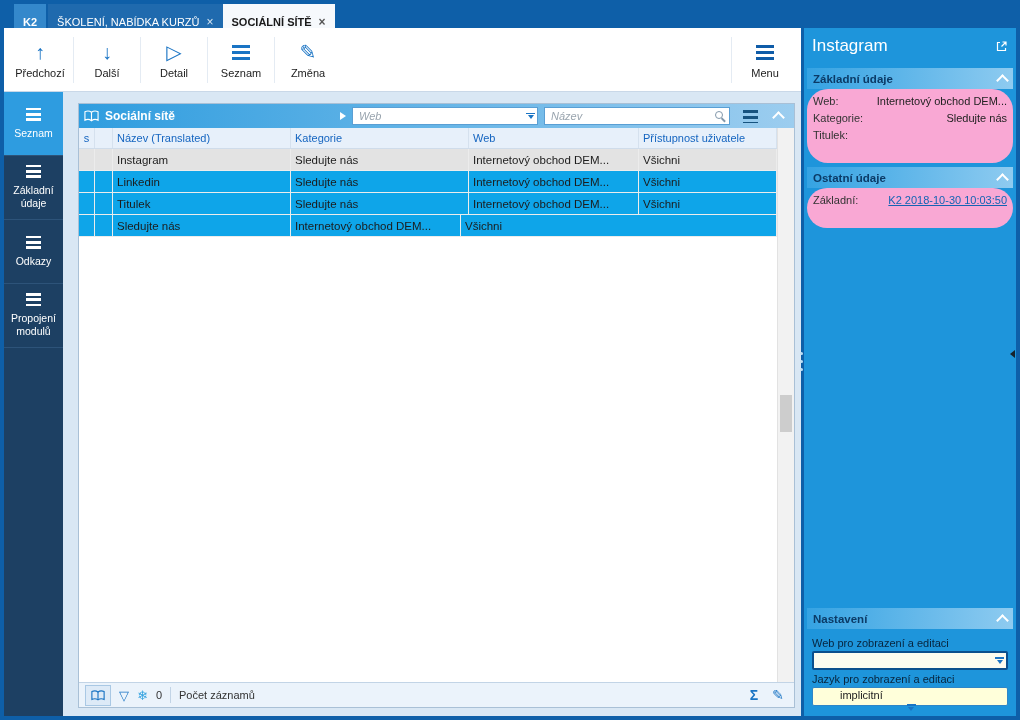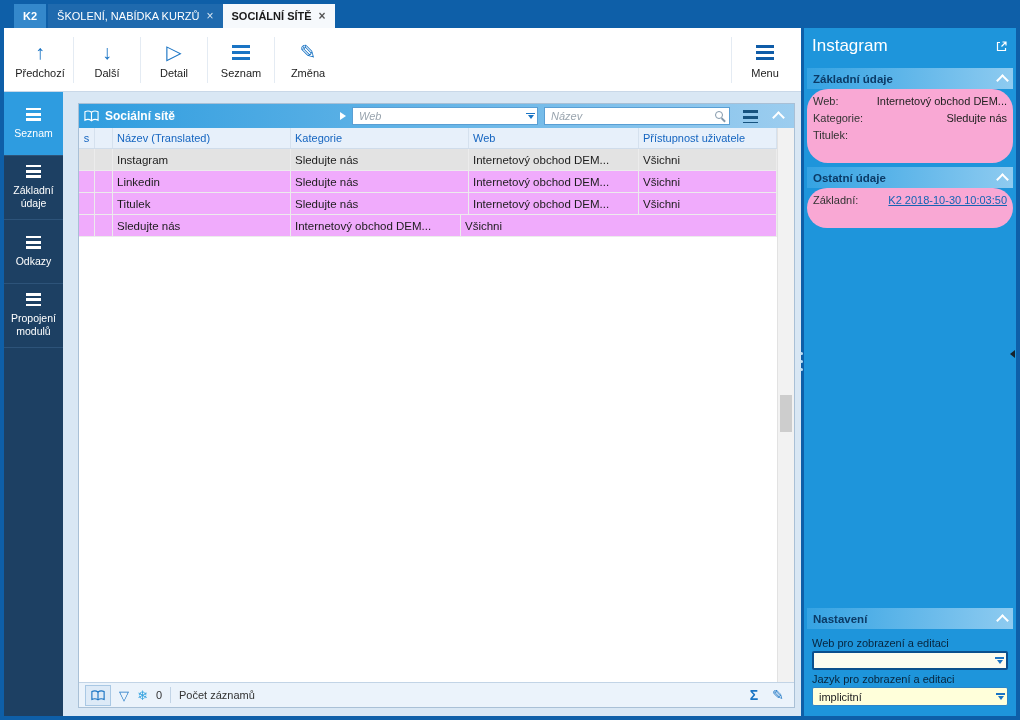--- a/index.html
+++ b/index.html
@@ -1,21 +1,21 @@
 <!DOCTYPE html>
 <html><head>
 <meta charset="utf-8">
 <style>
   html,body{margin:0;padding:0;}
   body{width:1020px;height:720px;overflow:hidden;font-family:"Liberation Sans","DejaVu Sans",sans-serif;}
   .frame{position:relative;width:1020px;height:720px;background:#0e5fa8;}
 
   
   .tabbar{position:absolute;top:0;left:0;right:0;height:28px;display:flex;align-items:flex-end;padding-left:14px;box-sizing:border-box;}
-  .tab{height:24px;display:flex;align-items:center;gap:7px;padding:0 9px;font-size:11px;color:#fff;cursor:default;}
+  .tab{height:24px;display:flex;align-items:flex-end;gap:7px;padding:0 9px;font-size:11px;color:#fff;cursor:default;}
   .tab-k2{background:#3488cb;font-weight:bold;margin-right:2px;}
   .tab-inactive{background:rgba(255,255,255,0.07);}
   .tab-active{background:#f6f9fc;color:#1a1a1a;font-weight:bold;}
   .tab-close{font-size:12px;line-height:1;color:#d7e6f2;}
   .tab-active .tab-close{color:#555;}
 
   
   .toolbar{position:absolute;top:28px;left:4px;width:797px;height:64px;background:#fff;border-bottom:1px solid #c9d8e8;display:flex;align-items:center;padding:0 4px;box-sizing:border-box;}
   .tb-btn{width:64px;height:56px;display:flex;flex-direction:column;align-items:center;justify-content:center;gap:3px;font-size:11px;color:#1c1c1c;cursor:default;}
   .tb-ico{color:#1a74c4;font-size:20px;height:24px;line-height:24px;display:flex;align-items:center;justify-content:center;}
@@ -45,21 +45,21 @@
   .bh-input{width:186px;height:18px;background:#fff;border:1px solid #5a9fd4;display:flex;align-items:center;padding:0 2px 0 4px;box-sizing:border-box;gap:2px;}
   .bh-input input{flex:1;min-width:0;border:none;outline:none;font-size:11px;font-family:inherit;color:#333;background:transparent;}
   .bh-input input::placeholder{font-style:italic;color:#99a4ae;}
   .bh-spacer{flex:1;}
   .bh-bars{color:#17537f;margin-right:10px;}
   .bh-collapse{color:#fff;margin-right:6px;margin-top:3px;}
 
   .grid-area{position:absolute;top:24px;left:0;right:17px;bottom:25px;overflow:hidden;background:#fff;}
   .grid-head{display:flex;height:21px;background:#e7f0fa;border-bottom:1px solid #cfdcea;font-size:11px;color:#1565c0;box-sizing:border-box;}
   .gh-cell{border-right:1px solid #d5e1ee;display:flex;align-items:center;padding:5px 4px;box-sizing:border-box;overflow:hidden;white-space:nowrap;}
-  .grid-row{display:flex;height:22px;font-size:11.5px;color:#1c1c1c;background:#f0abfc;border-bottom:1px solid #ececec;box-sizing:border-box;cursor:default;}
+  .grid-row{display:flex;height:22px;font-size:11.5px;color:#1c1c1c;background:#0ea5e9;border-bottom:1px solid #ececec;box-sizing:border-box;cursor:default;}
   .grid-row.selected{background:#e3e3e3;}
   .gr-cell{border-right:1px solid #ececec;display:flex;align-items:center;padding:0 4px;box-sizing:border-box;overflow:hidden;white-space:nowrap;}
   .c-s{width:16px;flex:none;justify-content:center;padding:0;}
   .c-ico{width:18px;flex:none;padding:0;}
   .c-name{width:178px;flex:none;}
   .c-cat{width:178px;flex:none;}
   .c-web{width:170px;flex:none;}
   .c-acc{flex:1;}
 
   .vscroll{position:absolute;top:24px;right:0;bottom:25px;width:17px;background:#f2f2f2;border-left:1px solid #e2e2e2;box-sizing:border-box;}
@@ -82,21 +82,21 @@
   .pv-sec-head .i-chev{color:#fff;margin-left:auto;margin-top:3px;}
   .pv-fields{background:#f9a8d4;padding:3px 6px 20px;font-size:11px;color:#222;flex:none;border-radius:21px;}
   .pv-row{display:flex;justify-content:space-between;align-items:center;height:17px;overflow:hidden;white-space:nowrap;}
   .pv-label{color:#333;flex:none;margin-right:6px;}
   .pv-value{overflow:hidden;text-overflow:ellipsis;}
   .pv-value.blue{color:#1464b4;text-decoration:underline;}
   .pv-fill{flex:1;}
   .pv-set{padding:5px 5px 10px;font-size:11px;color:#07243d;flex:none;}
   .pv-set-label{margin:3px 0 2px;}
   .pv-set-input{height:19px;display:flex;align-items:center;background:#fcfcef;border:2px solid #0b4f8c;border-radius:2px;padding:0 2px 0 4px;box-sizing:border-box;gap:2px;}
-  .pv-set-input.yellow{background:#ffffda;border:1px solid #2e86c8;}
+  .pv-set-input.yellow{background:#ffffda;border:1px solid #2e86c8;flex-direction:column;}
   .pv-set-input input{flex:1;min-width:0;border:none;outline:none;background:transparent;font-size:11px;font-family:inherit;color:#222;}
 
   
   .split-dots{position:absolute;left:799px;top:352px;width:4px;display:flex;flex-direction:column;gap:5px;align-items:center;}
   .split-dots i{width:3px;height:3px;background:#bfe0f5;border-radius:50%;}
   .edge-arrow{position:absolute;left:1010px;top:350px;width:0;height:0;border-top:4px solid transparent;border-bottom:4px solid transparent;border-right:5px solid #16222c;}
 </style>
 </head>
 <body>
 

